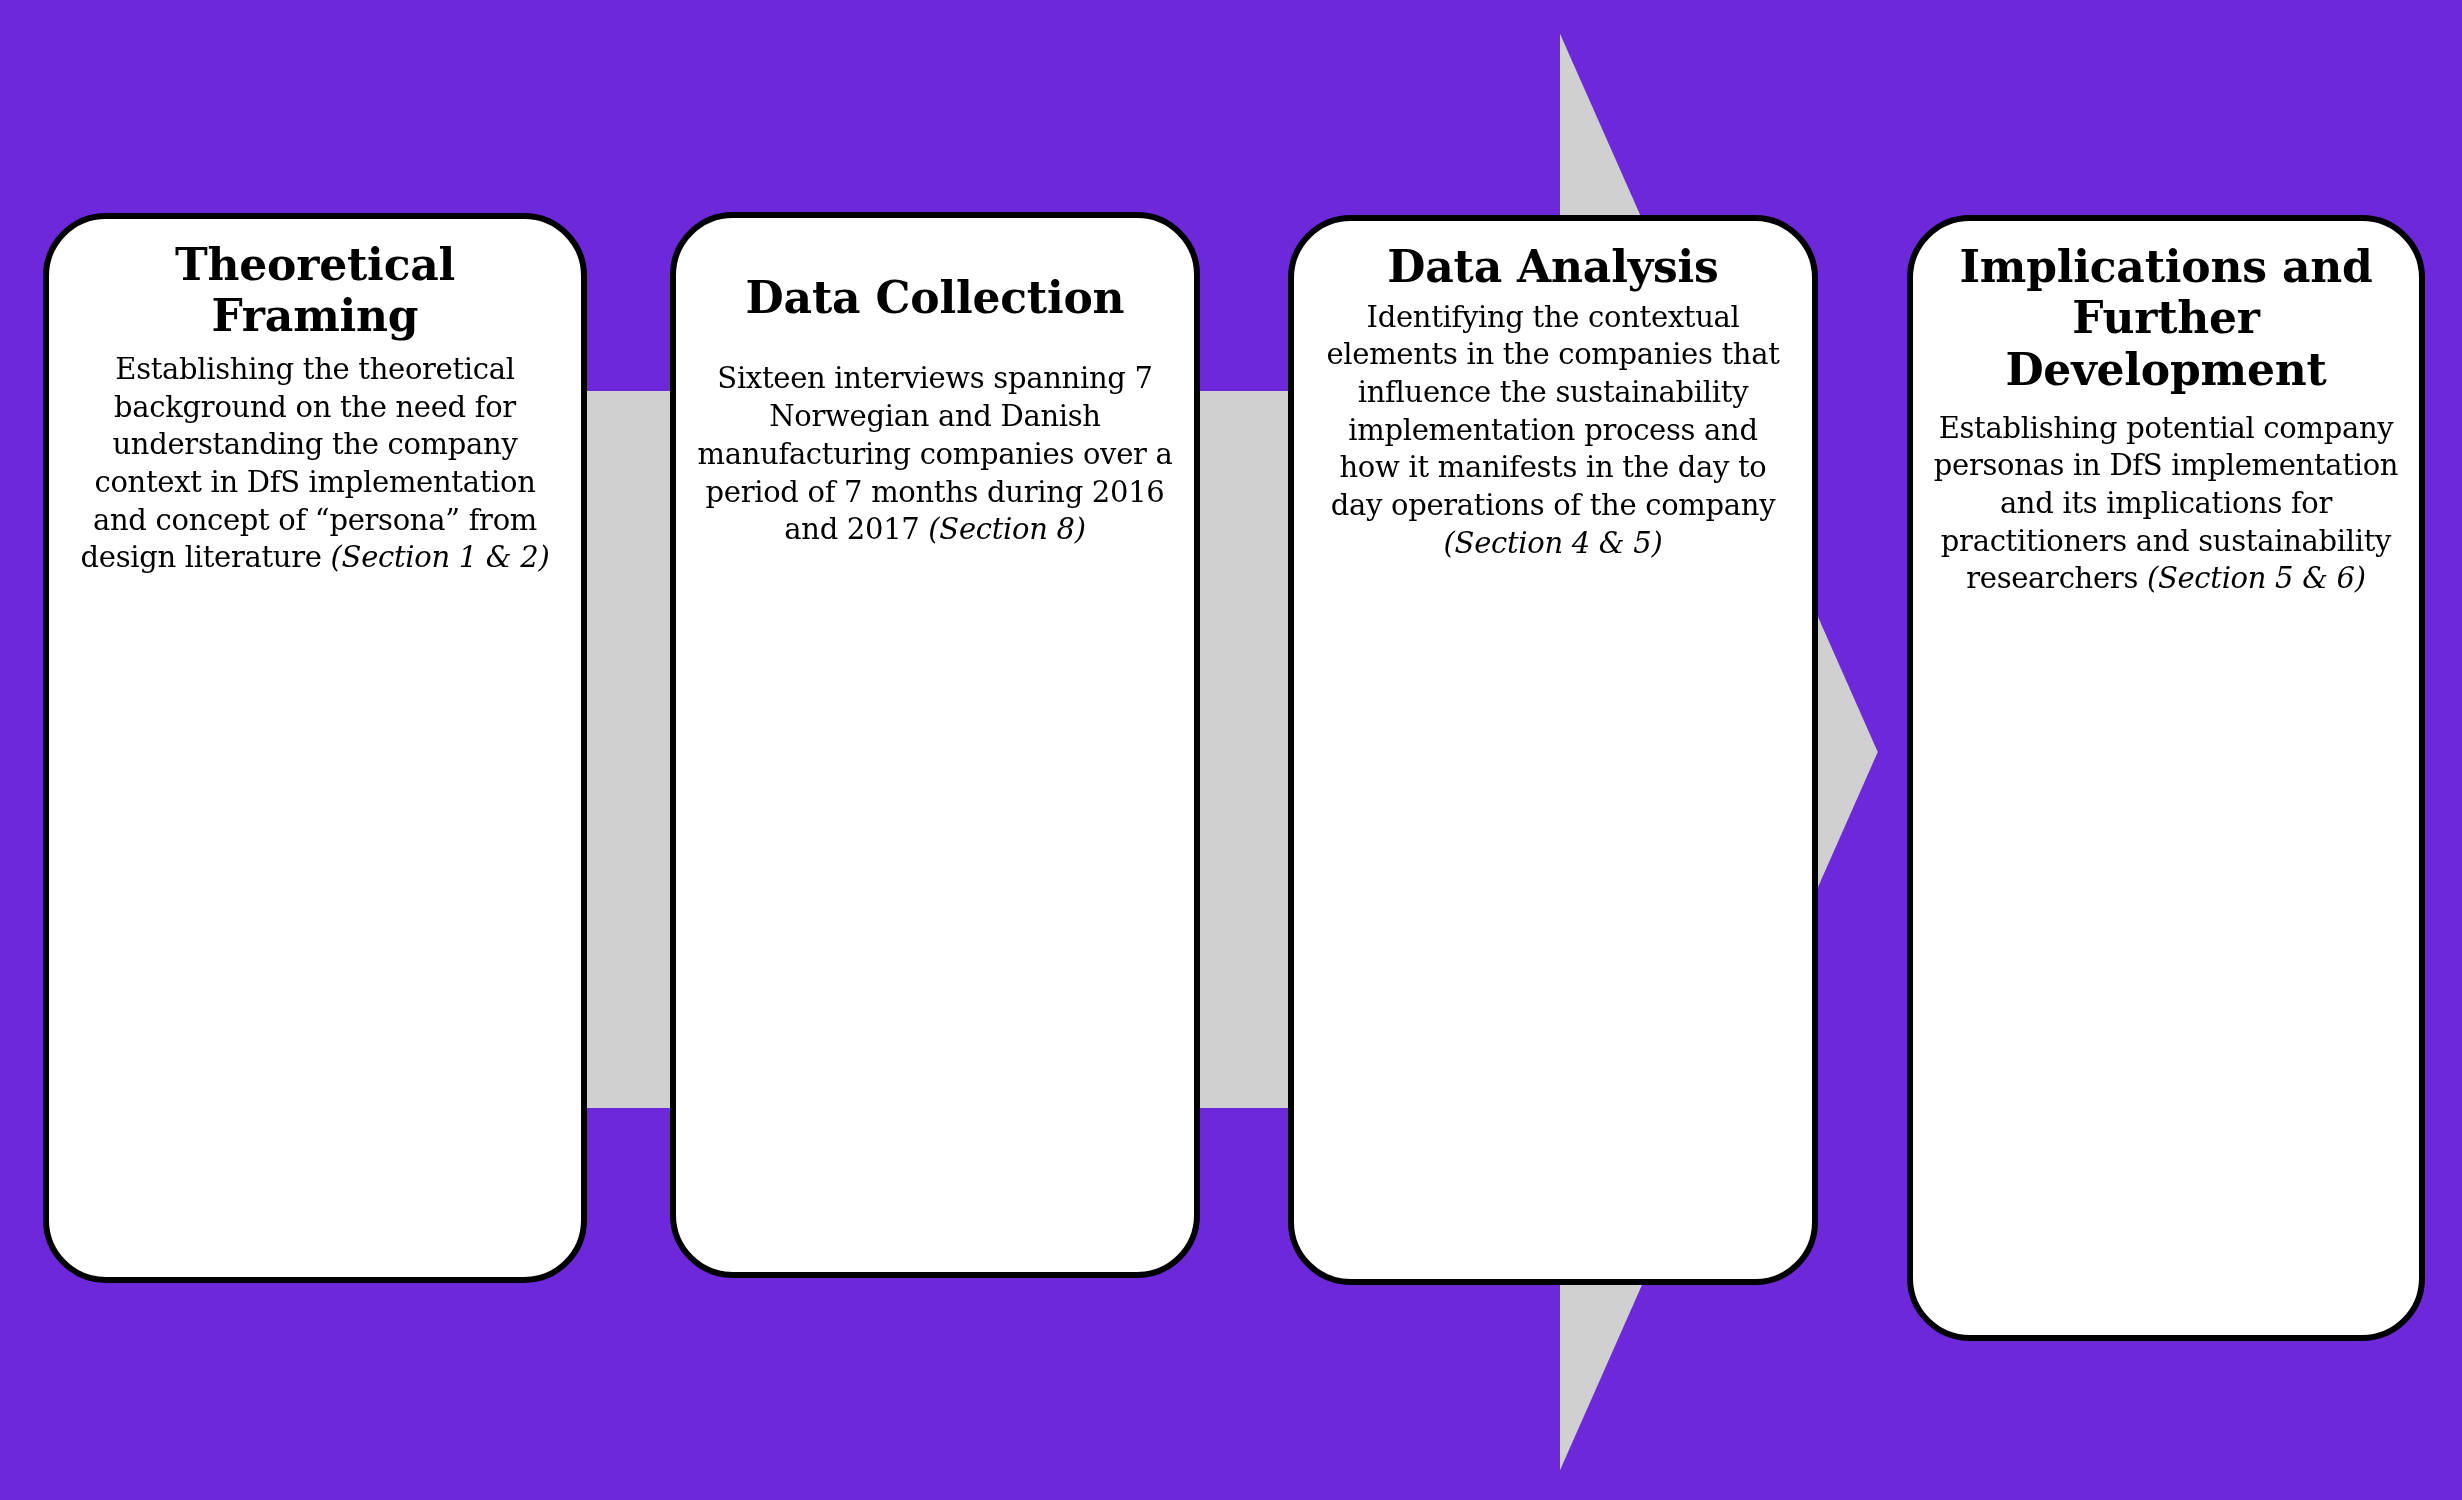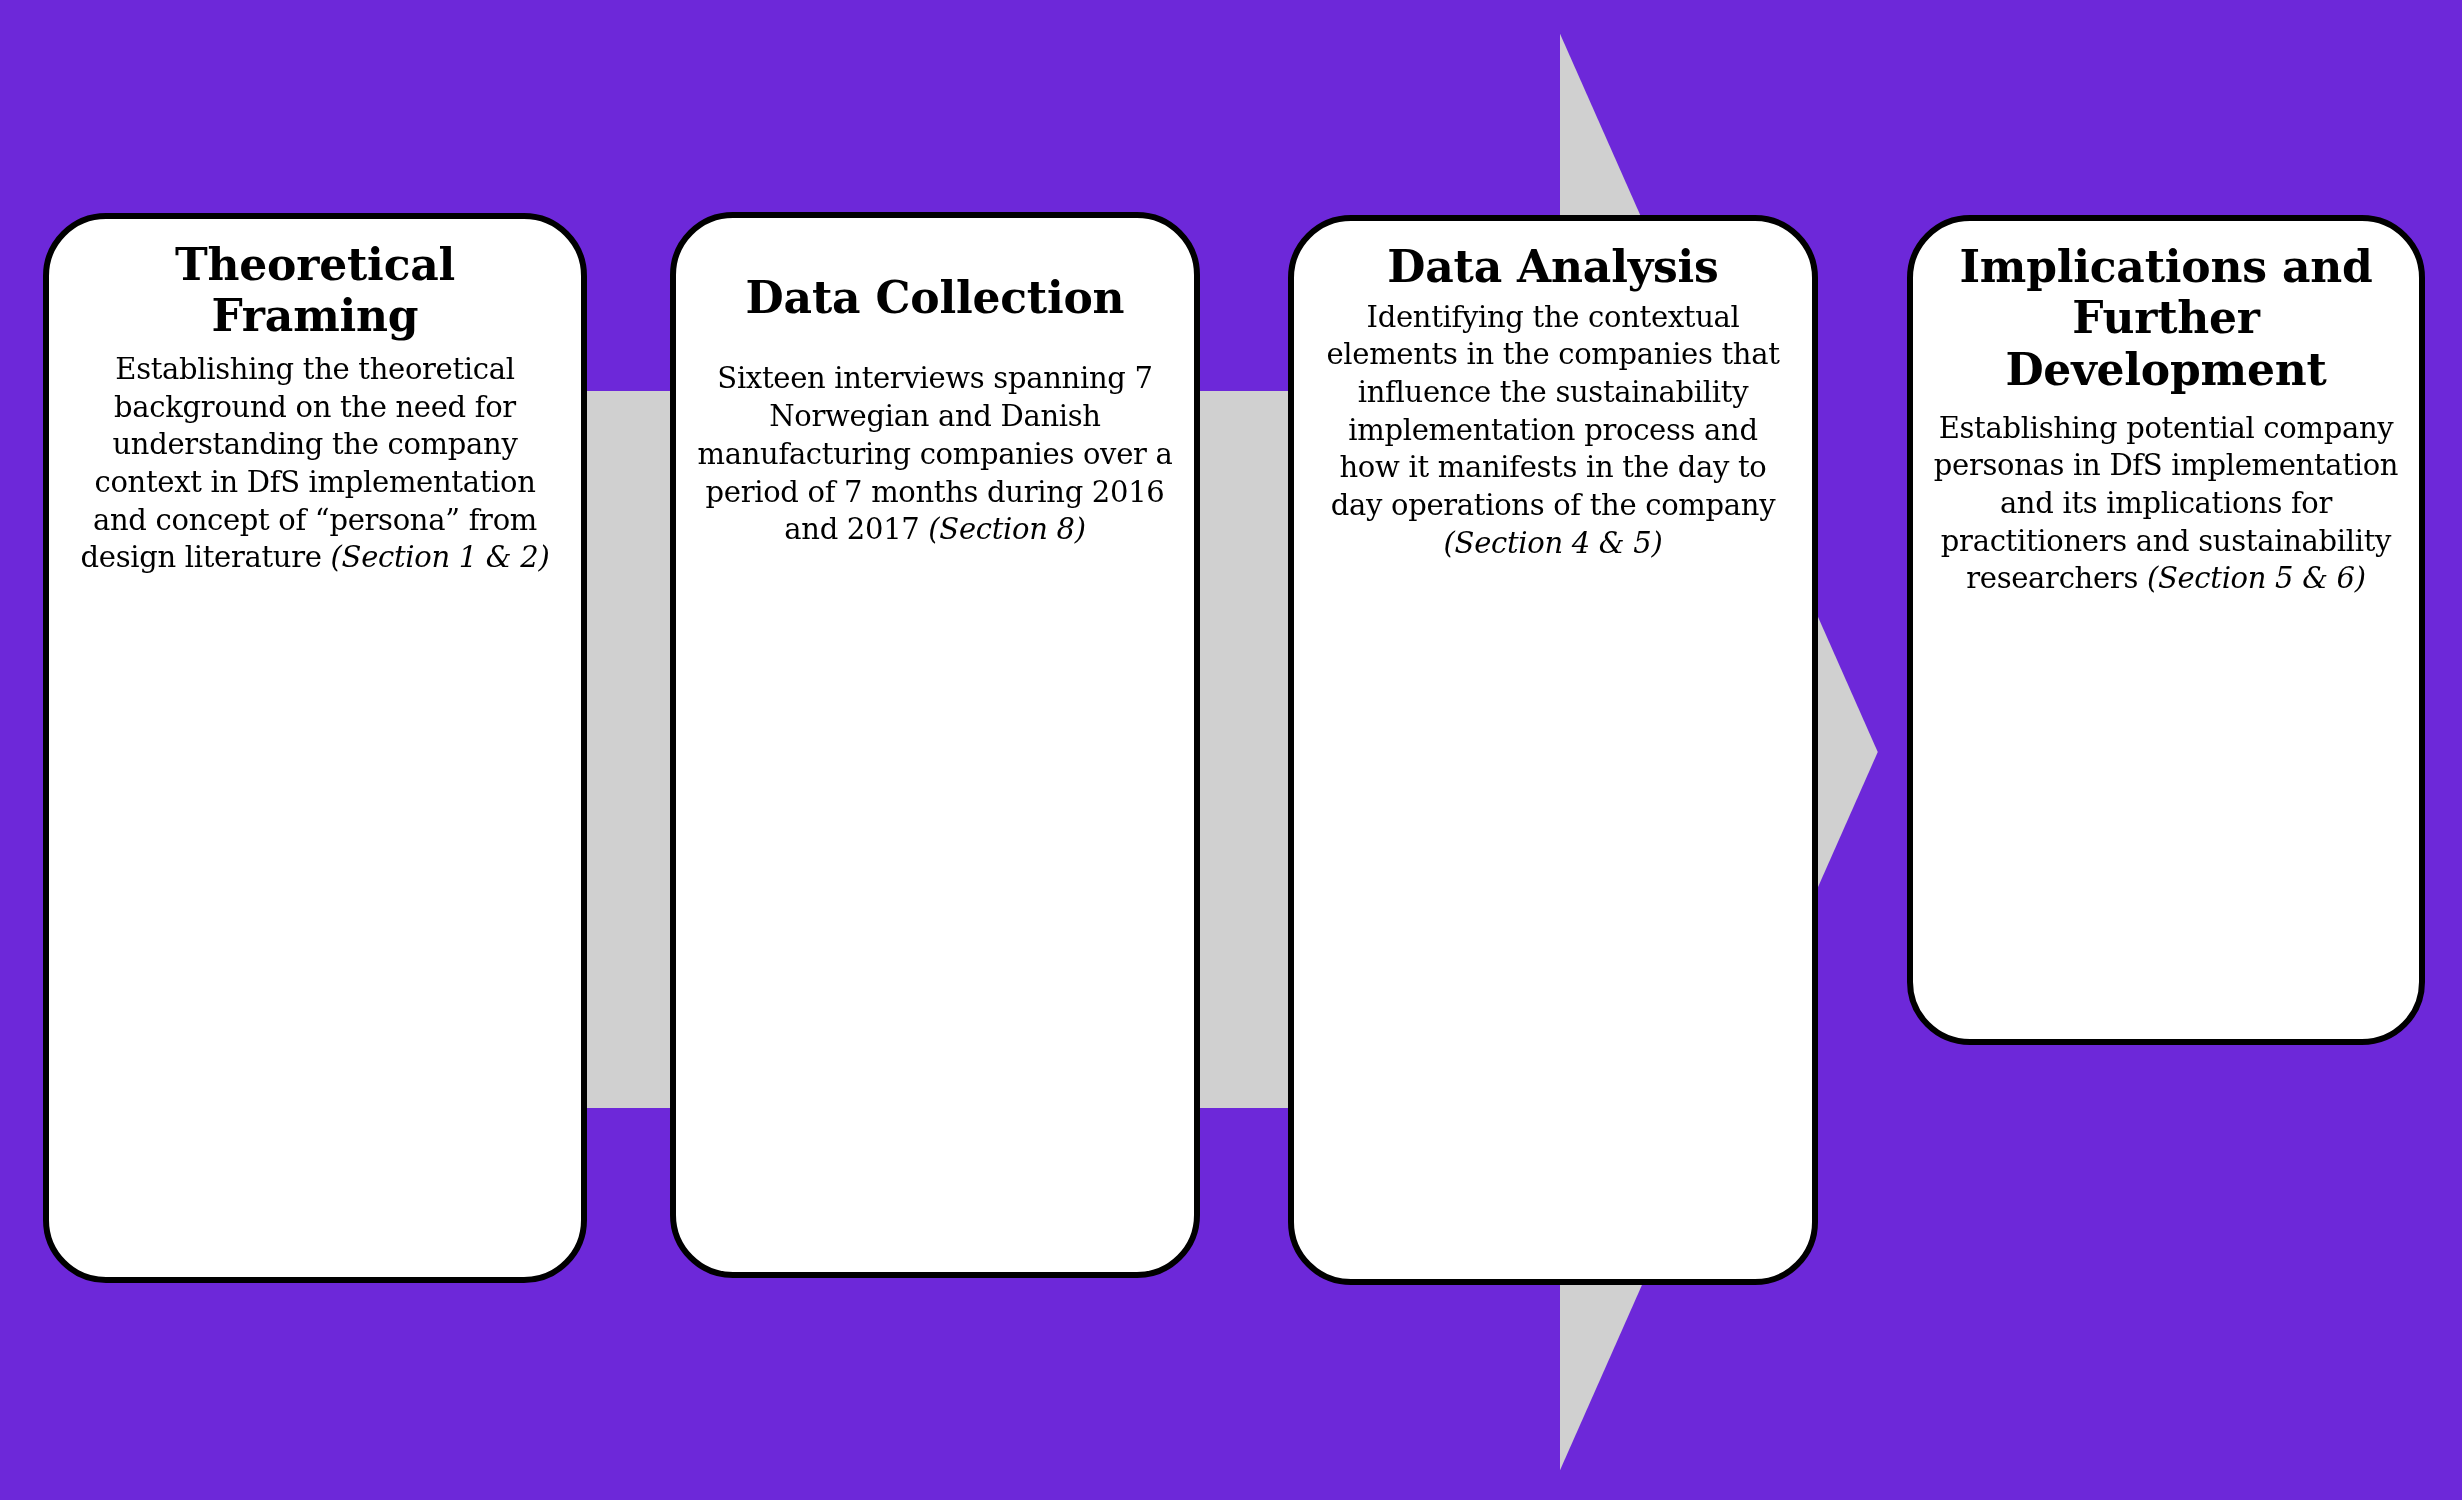--- a/index.html
+++ b/index.html
@@ -71,21 +71,21 @@
     font-style: italic;
   }
 
   
   .step-box.align-left .step-body { text-align: center; }
 
   
   #box-1 { left: 43px;   top: 213px; width: 544px;  height: 1070px; }
   #box-2 { left: 670px; top: 212px; width: 530px;  height: 1066px; gap: 20px; }
   #box-3 { left: 1288px; top: 215px; width: 530px;  height: 1070px; }
-  #box-4 { left: 1907px; top: 215px; width: 518px;  height: 830px; }
+  #box-4 { left: 1907px; top: 215px; width: 518px;  height: 1126px; }
 
   #box-1 .step-title { margin-top: 2.6px; }
   #box-2 .step-title { margin-top: 37px; margin-bottom: 17px; }
   #box-3 .step-title { margin-top: 2.6px; margin-bottom: 6.6px; }
   #box-4 .step-title { margin-top: 2.6px; margin-bottom: 14.6px; }
 
   #conn-1 { left: 587px;  top: 391px; width: 85px; height: 717px; }
   #conn-2 { left: 1199px; top: 391px; width: 91px; height: 717px; }
 </style>
 </head>

